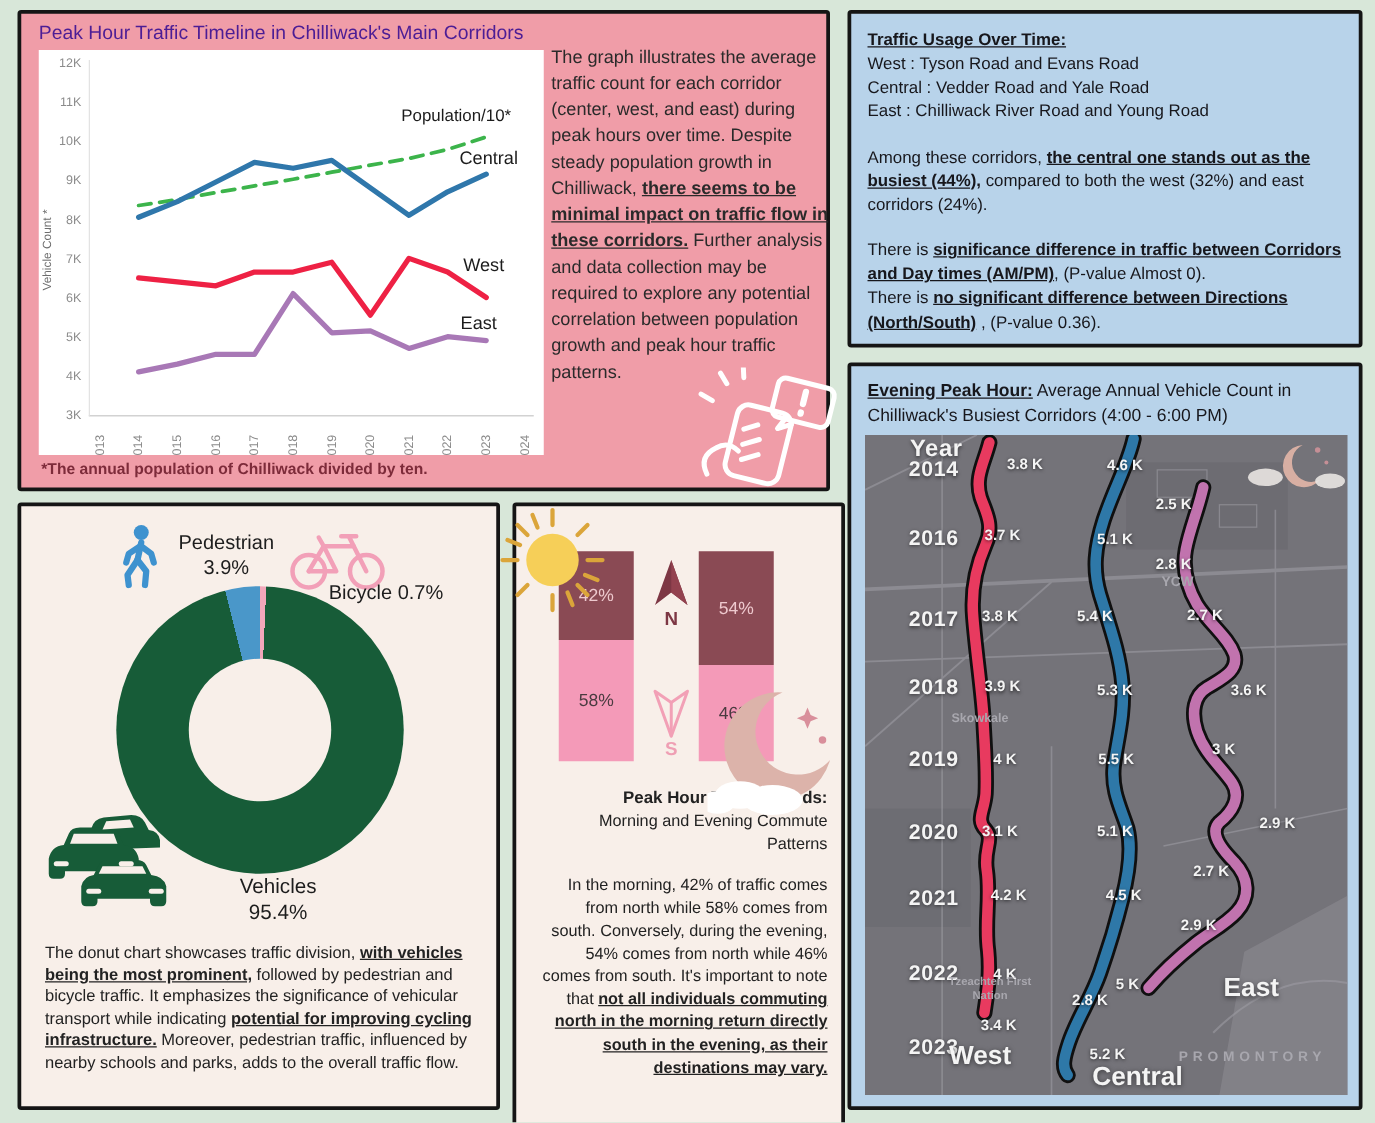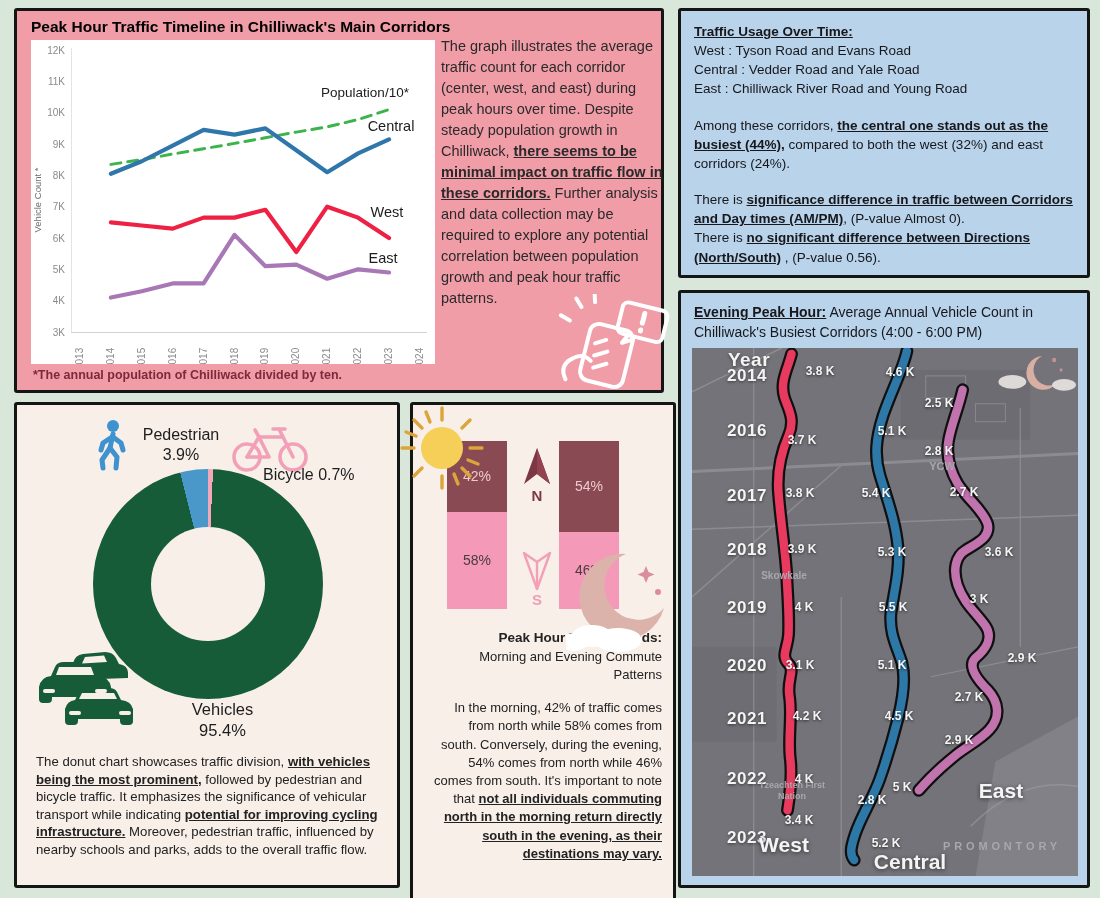--- a/index.html
+++ b/index.html
@@ -6,21 +6,21 @@
   #app{position:relative;width:1100px;height:898px;background:#d8e7d9;overflow:hidden;
        font-family:"Liberation Sans","DejaVu Sans",sans-serif;color:#1e1e1e;}
   .panel{position:absolute;border:3px solid #151515;border-radius:3px;box-sizing:border-box;}
   #pink-panel{left:14px;top:8px;width:650px;height:385px;background:#f09da8;}
   #usage-panel{left:678px;top:8px;width:412px;height:270px;background:#b8d3ea;}
   #map-panel{left:678px;top:290px;width:412px;height:598px;background:#b8d3ea;}
   #donut-panel{left:14px;top:402px;width:386px;height:486px;background:#f8efe9;}
   #commute-panel{left:410px;top:402px;width:266px;height:631px;background:#f8efe9;text-align:right;}
   .b{font-weight:700;text-decoration:underline;}
   
-  #pink-title{position:absolute;left:14px;top:7px;font-size:15.5px;font-weight:700;color:#000000;}
+  #pink-title{position:absolute;left:14px;top:7px;font-size:15.5px;font-weight:400;color:#4c1d95;}
   #chart-box{position:absolute;left:14px;top:29px;width:404px;height:324px;background:#ffffff;}
   #pink-footnote{position:absolute;left:16px;top:357px;font-size:12.5px;font-weight:600;color:#7d2b3a;}
   #pink-desc{position:absolute;left:424px;top:25px;width:226px;font-size:14.5px;line-height:1.45;color:#2a2a2a;}
   
   #usage-inner{position:absolute;left:13px;top:11px;width:384px;font-size:13.5px;line-height:1.42;color:#17171c;}
   #usage-inner .gap{height:17px;}
   
   #map-title{position:absolute;left:13px;top:9px;width:384px;font-size:14px;line-height:1.45;color:#17171c;}
   #map-box{position:absolute;left:11px;top:55px;width:386px;height:528px;background:#747379;overflow:hidden;}
   .mlbl{position:absolute;transform:translate(-50%,-50%);white-space:nowrap;color:#f4f4f4;}
@@ -117,21 +117,21 @@
   <div class="panel" id="usage-panel">
     <div id="usage-inner">
       <div class="b">Traffic Usage Over Time:</div>
       <div>West : Tyson Road and Evans Road</div>
       <div>Central : Vedder Road and Yale Road</div>
       <div>East : Chilliwack River Road and Young Road</div>
       <div class="gap"></div>
       <div><span>Among these corridors, </span><span class="b">the central one stands out as the busiest (44%),</span><span> compared to both the west (32%) and east corridors (24%).</span></div>
       <div class="gap"></div>
       <div><span>There is </span><span class="b">significance difference in traffic between Corridors and Day times (AM/PM)</span><span>, (P-value Almost 0).</span></div>
-      <div><span>There is </span><span class="b">no significant difference between Directions (North/South)</span><span> , (P-value 0.56).</span></div>
+      <div><span>There is </span><span class="b">no significant difference between Directions (North/South)</span><span> , (P-value 0.36).</span></div>
     </div>
   </div>
 
   <div class="panel" id="map-panel">
     <div id="map-title"><span class="b">Evening Peak Hour:</span><span> Average Annual Vehicle Count in Chilliwack's Busiest Corridors (4:00 - 6:00 PM)</span></div>
     <div id="map-box">
       <svg width="386" height="528" viewBox="0 0 388 530" preserveAspectRatio="none">
 
         <rect x="210" y="22" width="130" height="70" fill="#67666d" opacity="0.55"></rect>
         <rect x="0" y="300" width="85" height="95" fill="#67666d" opacity="0.45"></rect>
@@ -174,21 +174,21 @@
           <div class="mlbl myear" style="left: 55px; top: 28px;">2014</div>
           <div class="mlbl myear" style="left: 55px; top: 83px;">2016</div>
           <div class="mlbl myear" style="left: 55px; top: 148px;">2017</div>
           <div class="mlbl myear" style="left: 55px; top: 202px;">2018</div>
           <div class="mlbl myear" style="left: 55px; top: 260px;">2019</div>
           <div class="mlbl myear" style="left: 55px; top: 318px;">2020</div>
           <div class="mlbl myear" style="left: 55px; top: 371px;">2021</div>
           <div class="mlbl myear" style="left: 55px; top: 431px;">2022</div>
           <div class="mlbl myear" style="left: 55px; top: 490px;">2023</div>
           <div class="mlbl mval" style="left: 128px; top: 23px;">3.8 K</div>
-          <div class="mlbl mval" style="left: 110px; top: 80px; margin-top: 12px;">3.7 K</div>
+          <div class="mlbl mval" style="left: 110px; top: 80px;">3.7 K</div>
           <div class="mlbl mval" style="left: 108px; top: 145px;">3.8 K</div>
           <div class="mlbl mval" style="left: 110px; top: 201px;">3.9 K</div>
           <div class="mlbl mval" style="left: 112px; top: 259px;">4 K</div>
           <div class="mlbl mval" style="left: 108px; top: 317px;">3.1 K</div>
           <div class="mlbl mval" style="left: 115px; top: 368px;">4.2 K</div>
           <div class="mlbl mval" style="left: 112px; top: 431px;">4 K</div>
           <div class="mlbl mval" style="left: 107px; top: 472px;">3.4 K</div>
           <div class="mlbl mval" style="left: 208px; top: 24px;">4.6 K</div>
           <div class="mlbl mval" style="left: 200px; top: 83px;">5.1 K</div>
           <div class="mlbl mval" style="left: 184px; top: 145px;">5.4 K</div>

